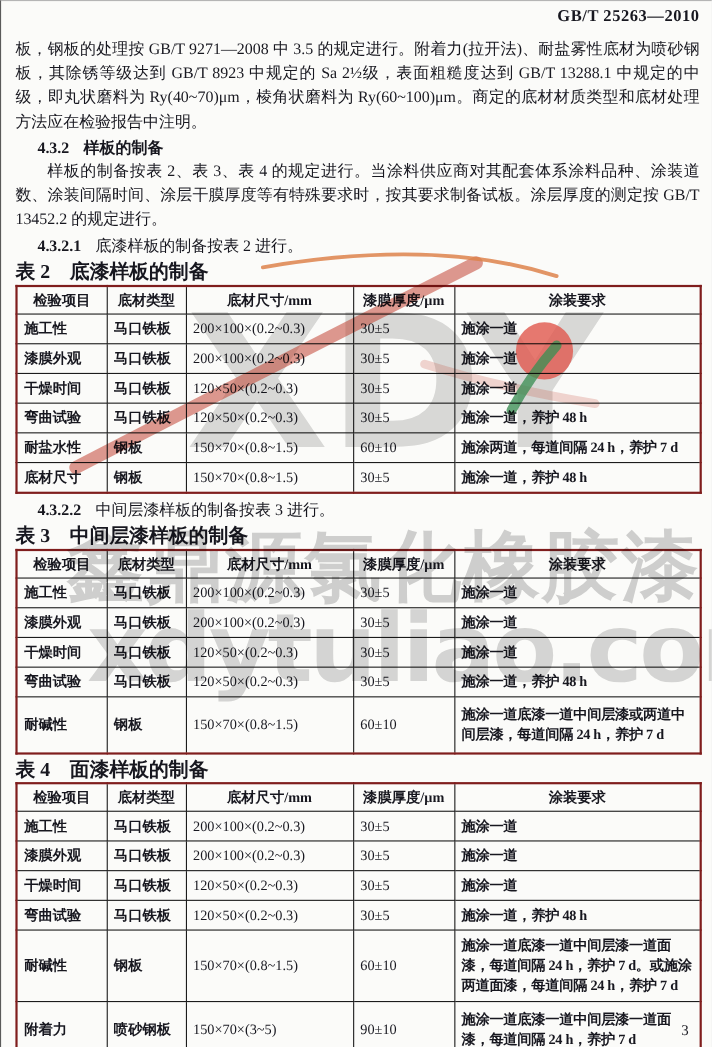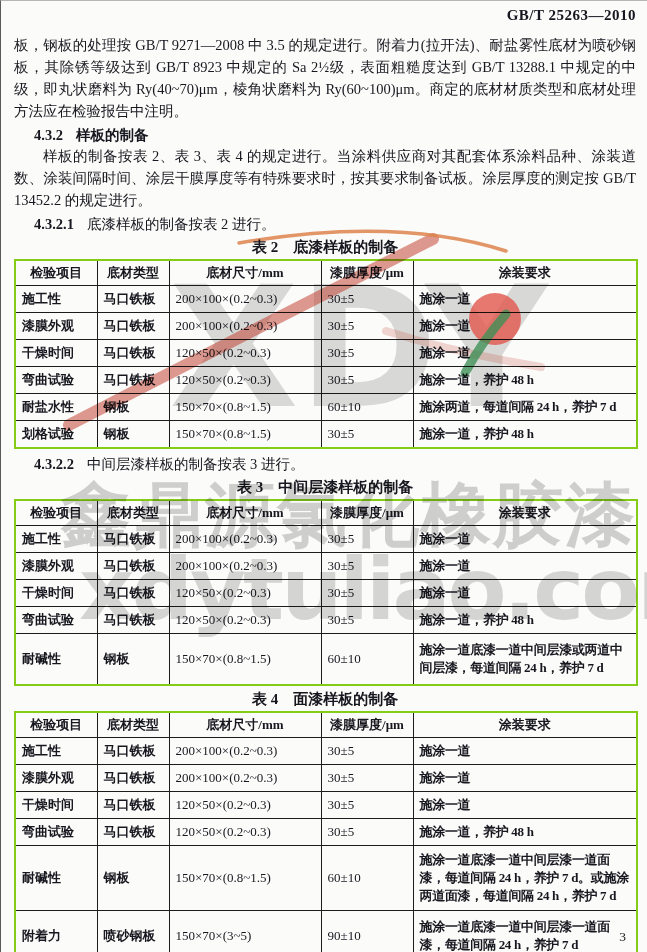--- a/index.html
+++ b/index.html
@@ -13,22 +13,22 @@
   }
   .content{position:absolute;left:0;top:0;right:0;padding:6px 12px 0 13px;}
   .doc-header{text-align:right;font-weight:bold;font-size:15px;letter-spacing:.5px;height:18px;
     font-family:"Liberation Serif",serif;}
   .para{margin:0;text-align:justify;font-size:14.5px;line-height:22px;}
   .p1{margin-top:9px;}
   .p2{text-indent:2em;}
   .clause{font-size:14.5px;line-height:20px;margin-top:3px;margin-left:20px;}
   .clause .num{font-weight:bold;margin-right:13px;}
   .clause.lvl3 .title{font-weight:bold;}
-  .tbl-caption{text-align:center;font-weight:bold;font-size:15px;line-height:18px;margin:4px 0 3px;}
-  table.std{border-collapse:collapse;table-layout:fixed;width:622px;border:2px solid #84cc16;}
+  .tbl-caption{font-weight:bold;font-size:18px;line-height:18px;margin:4px 0 3px;}
+  table.std{border-collapse:collapse;table-layout:fixed;width:622px;border:2px solid #7f1d1d;}
   table.std th,table.std td{border:1px solid #1c1c1c;padding:3px 6px;font-size:13px;line-height:18px;
     vertical-align:middle;overflow:hidden;}
   table.std th{font-weight:bold;text-align:center;height:18px;}
   table.std td{height:20px;}
   td.c-item,td.c-sub{font-weight:600;margin-top:10px;}
   td.c-dim,td.c-thk{font-weight:400;font-size:13px;}
   td.c-req{font-weight:600;letter-spacing:-.3px;margin-top:28px;}
   tr.row-t2 td{height:44px;}
   tr.row-t3 td{height:58px;}
   .page-number{position:absolute;right:22px;bottom:8px;font-size:13.5px;}
@@ -102,21 +102,21 @@
         <td class="c-req">施涂一道，养护 48 h</td>
       </tr>
       <tr>
         <td class="c-item">耐盐水性</td>
         <td class="c-sub">钢板</td>
         <td class="c-dim">150×70×(0.8~1.5)</td>
         <td class="c-thk">60±10</td>
         <td class="c-req">施涂两道，每道间隔 24 h，养护 7 d</td>
       </tr>
       <tr>
-        <td class="c-item">划格试验</td>
+        <td class="c-item">底材尺寸</td>
         <td class="c-sub">钢板</td>
         <td class="c-dim">150×70×(0.8~1.5)</td>
         <td class="c-thk">30±5</td>
         <td class="c-req">施涂一道，养护 48 h</td>
       </tr>
     </tbody>
       </table>
 
     <div class="clause" style="margin-top:5px;">
       <span class="num">4.3.2.2</span><span>中间层漆样板的制备按表 3 进行。</span>

